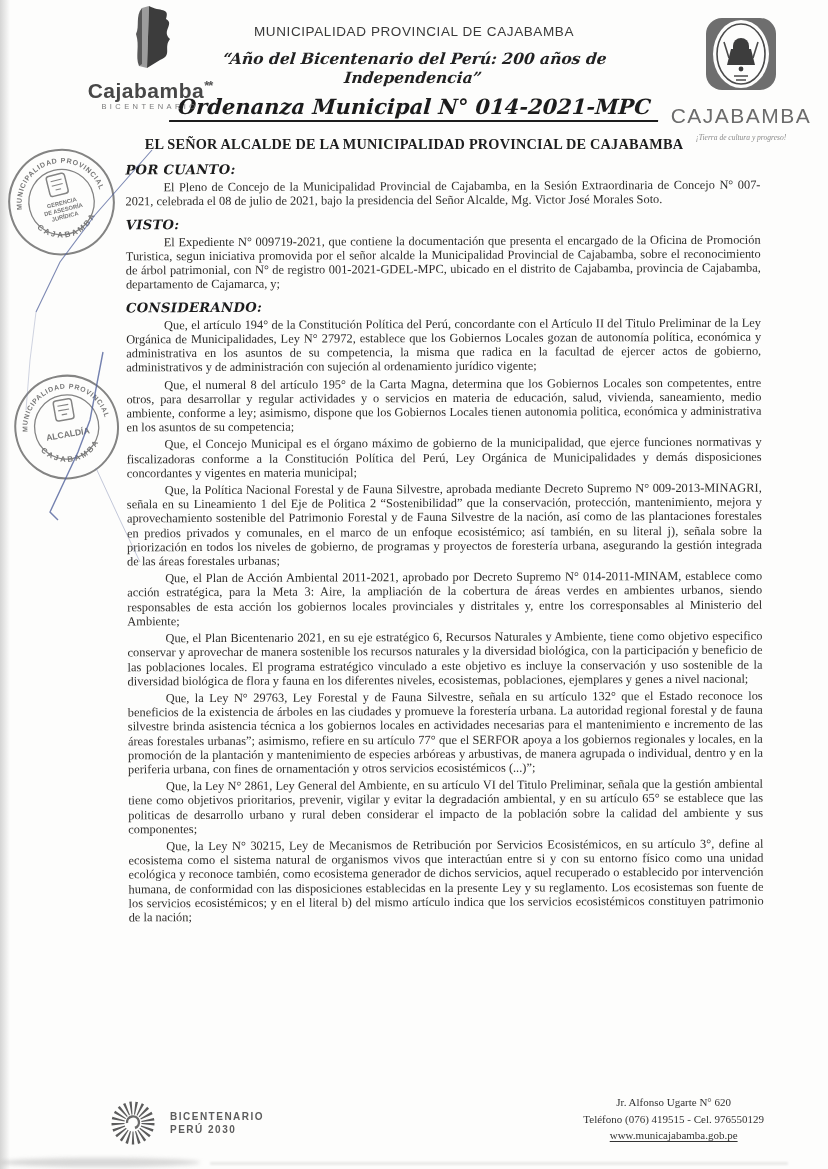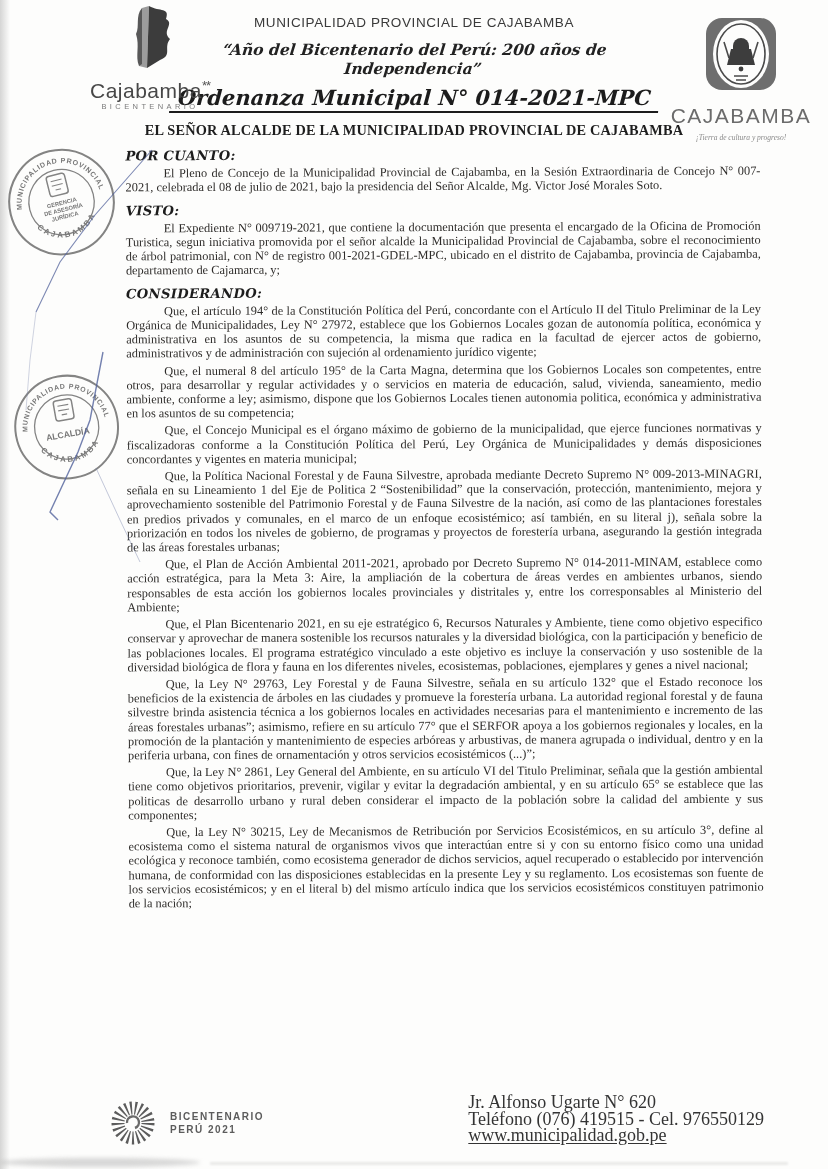--- a/index.html
+++ b/index.html
@@ -7,21 +7,21 @@
   .page {
     position: relative; width: 828px; height: 1169px; margin: 0 auto;
     background: #fdfdfc; overflow: hidden; color: #2e2c2a;
   }
   .page::before {
     content:""; position:absolute; left:0; top:0; bottom:0; width:10px;
     background: linear-gradient(to right, rgba(110,110,110,.28), rgba(110,110,110,0));
     z-index: 5; pointer-events:none;
   }
   
-  .head-center { margin: 5px 160px; text-align: center; padding-top: 10px; }
+  .head-center { margin: 14px 160px; text-align: center; padding-top: 10px; }
   .institution {
     font-family: "Liberation Sans", sans-serif; font-size: 13.5px;
     color: #3a3a3a; letter-spacing: .6px;
   }
   .motto {
     margin-top: 10px; font-family: "DejaVu Serif", serif;
     font-style: italic; font-weight: bold; font-size: 15.5px; color: #222;
     transform: skewX(-6deg);
   }
   .doc-title {
@@ -29,21 +29,21 @@
     font-family: "DejaVu Serif", serif; font-style: italic; font-weight: bold;
     font-size: 21px; color: #1c1c1c; border-bottom: 2px solid #1c1c1c;
     padding: 0 8px 1px 8px; transform: skewX(-4deg);
   }
   .addressee {
     margin-top: 9px; text-align: center; font-weight: bold;
     font-size: 14.3px; letter-spacing: .2px; color: #1e1e1e;
   }
   
   .logo-left { position: absolute; left: 86px; top: 6px; width: 128px; text-align: center; z-index: 2;}
-  .logo-left .word { font-family:"Liberation Sans",sans-serif; font-weight:normal; font-size:21px; color:#474747; letter-spacing:.5px; line-height: 20px;}
+  .logo-left .word { font-family:"Liberation Sans",sans-serif; font-weight:bold; font-size:21px; color:#474747; letter-spacing:.5px; line-height: 20px;}
   .logo-left .stars { font-size:13px; color:#555; vertical-align: super; letter-spacing:-1px;}
   .logo-left .sub { font-family:"Liberation Sans",sans-serif; font-size:7.5px; letter-spacing:3.4px; color:#7a7a7a; margin-top:1px;}
   .logo-right { position: absolute; right: 8px; top: 16px; width: 158px; text-align: center; z-index: 2;}
   .logo-right .word { font-family:"Liberation Sans",sans-serif; font-size:21px; color:#6b6b6b; letter-spacing:1.5px; margin-top:2px;}
   .logo-right .tag { font-style: italic; font-size:7.5px; color:#8a8a8a; margin-top:5px;}
   
   main {
     margin: 8px 66px 0 127px; text-align: justify;
     font-size: 12.4px; line-height: 14.2px; transform: rotate(-0.25deg);
   }
@@ -57,21 +57,21 @@
   .stamp { position: absolute; z-index: 3; opacity: .85; }
   .stamp svg text { fill: #5f5f5f; font-family: "Liberation Sans", sans-serif; }
   #stamp-juridica { left: 6px; top: 146px; transform: rotate(-14deg); }
   #stamp-alcaldia { left: 12px; top: 372px; transform: rotate(-10deg); }
   
   .pen { position:absolute; left:0; top:0; width:828px; height:1169px; z-index:4; pointer-events:none; }
   
   .footer { position: absolute; left: 0; right: 0; top: 1094px; height: 70px; }
   .brand { position: absolute; left: 106px; top: 2px; display: flex; align-items: center; gap: 10px; }
   .brand-text { font-family:"Liberation Sans",sans-serif; font-weight:bold; font-size:10px; letter-spacing:1.5px; color:#5c5c5c; line-height: 13px; }
-  .address { position: absolute; right: 64px; top: 0; text-align: left; font-size: 18px; line-height: 16.5px; color: #333; }
+  .address { position: absolute; right: 64px; top: 0; text-align: center; font-size: 11px; line-height: 16.5px; color: #333; }
   .address .site { text-decoration: underline; text-underline-offset: 2px; }
   .smudge { position:absolute; left:0; bottom:2px; width:200px; height:9px; background:#b9b9b9; opacity:.55; filter: blur(2px); border-radius:50%; }
   .smudge2 { position:absolute; left:210px; bottom:4px; right:40px; height:3px; background:#d6d6d4; opacity:.5; filter: blur(1px); }
 </style>
 </head>
 <body>
 
 <div class="page">
 
   <div class="logo-left">
@@ -170,25 +170,25 @@
 
   <div class="footer">
     <div class="brand">
       <svg width="54" height="54" viewBox="0 0 54 54">
         <circle cx="27" cy="27" r="15" fill="none" stroke="#5c5c5c" stroke-width="13" stroke-dasharray="1.8 2.7"></circle>
         <circle cx="27" cy="27" r="8" fill="#fdfdfc"></circle>
         <path d="M21,27 a6,6 0 1 1 8,5" fill="none" stroke="#6a6a6a" stroke-width="2.4"></path>
       </svg>
       <div class="brand-text">
         <div>BICENTENARIO</div>
-        <div>PERÚ 2021</div>
+        <div>PERÚ 2030</div>
       </div>
     </div>
     <div class="address">
       <div>Jr. Alfonso Ugarte N° 620</div>
       <div>Teléfono (076) 419515 - Cel. 976550129</div>
-      <div class="site">www.municipalidad.gob.pe</div>
+      <div class="site">www.municajabamba.gob.pe</div>
     </div>
   </div>
 
   <div class="smudge"></div>
   <div class="smudge2"></div>
 </div>
 
 </body></html>

